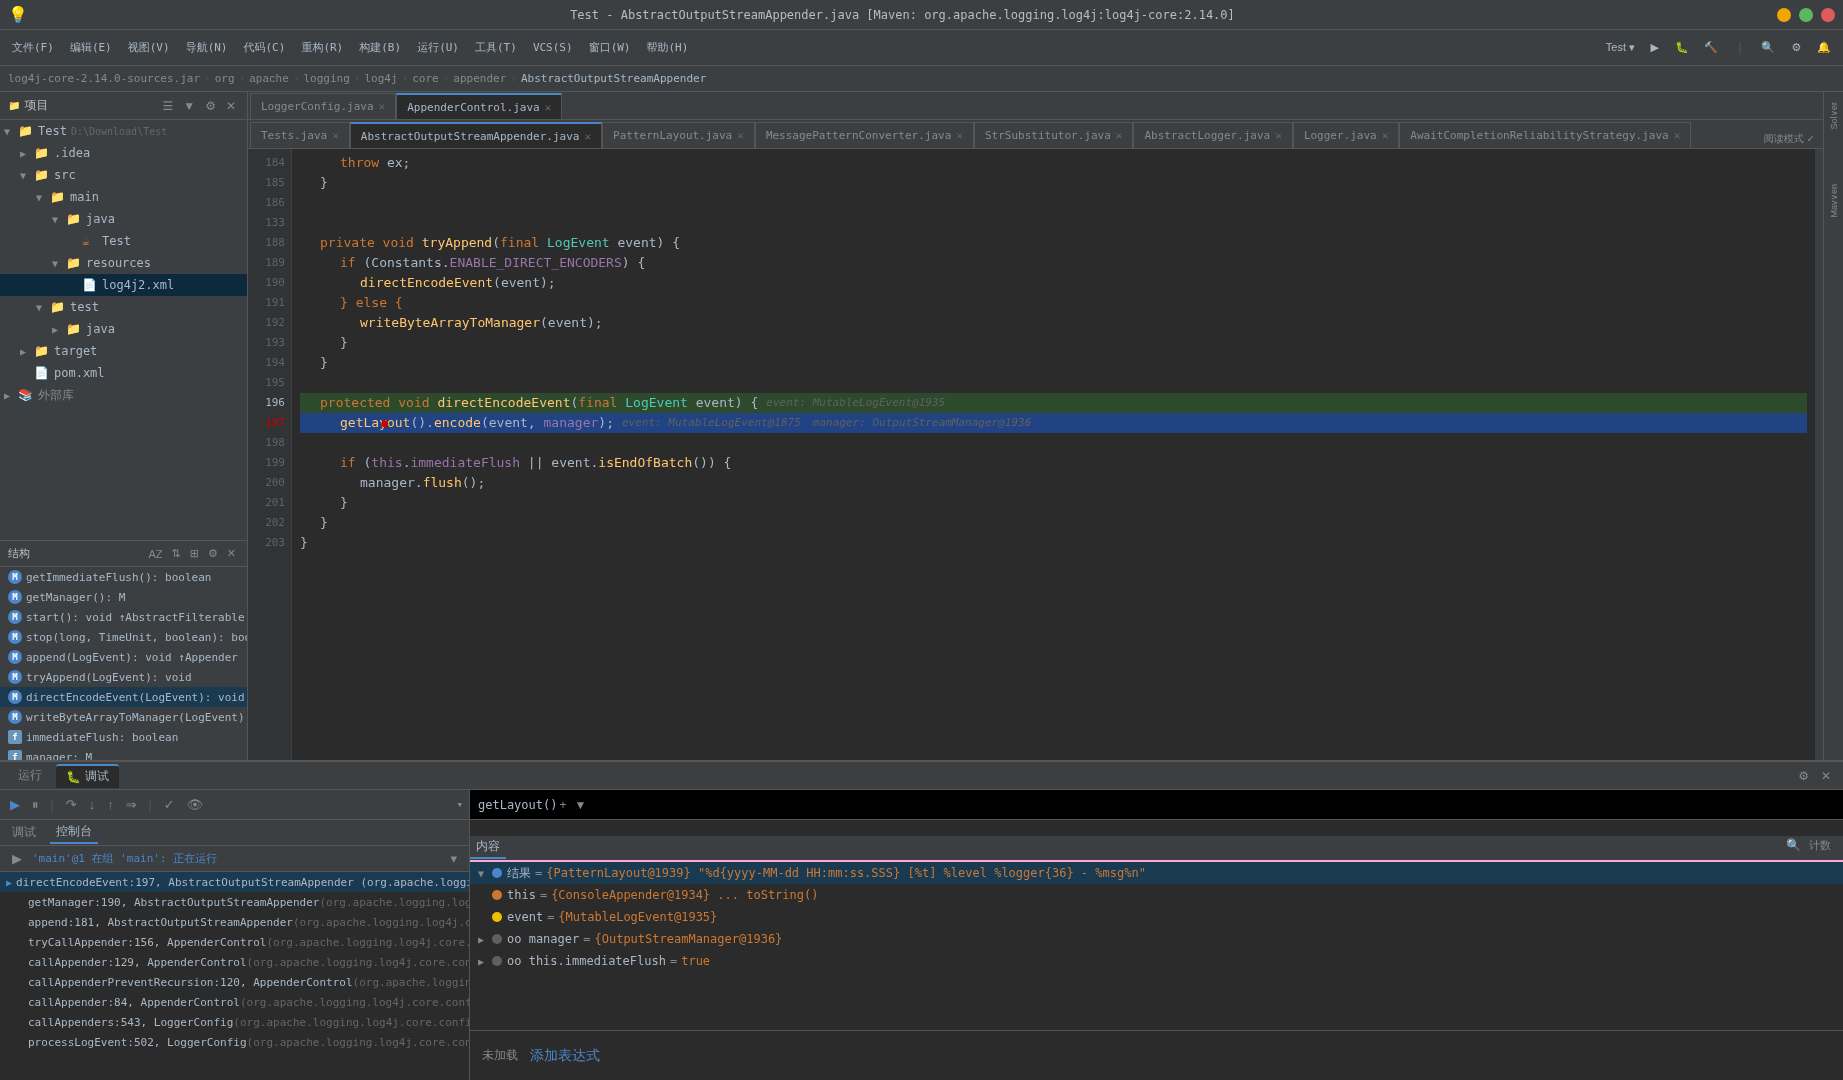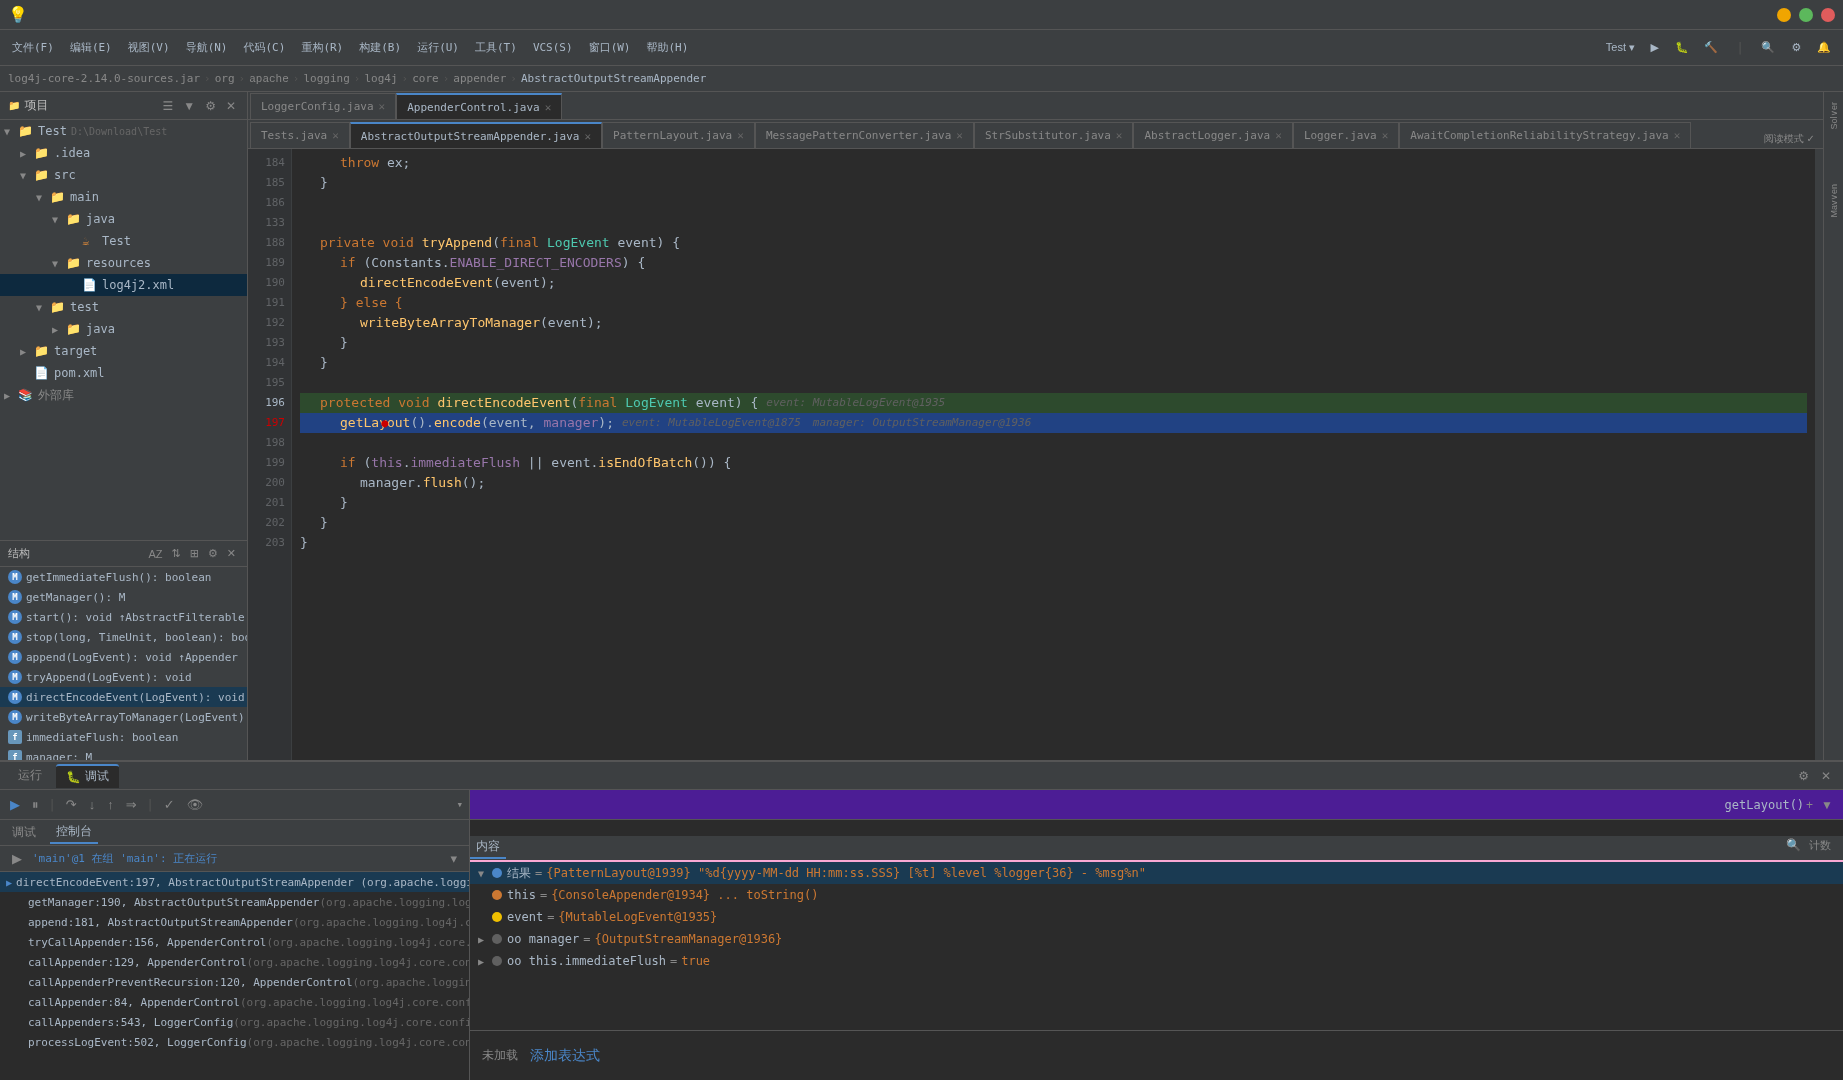--- a/index.html
+++ b/index.html
@@ -493,26 +493,26 @@
 
     
     .variables-panel {
       flex: 1;
       display: flex;
       flex-direction: column;
       overflow: hidden;
     }
     .variables-toolbar {
       height: 30px;
-      background: #4c1d95;
+      background: #000000;
       display: flex;
       align-items: center;
       padding: 0 8px;
       border-bottom: 1px solid #555;
-      justify-content: flex-end;
+      justify-content: flex-start;
       flex-shrink: 0;
     }
     .var-icon-btn {
       background: none;
       border: none;
       color: #888;
       cursor: pointer;
       font-size: 12px;
       padding: 2px;
     }
@@ -611,20 +611,21 @@
       width: 100%;
     }
   </style>
 </head>
 <body>
 
 <div class="title-bar">
   <div class="title-bar-left">
     <span style="font-size:16px;">💡</span>
   </div>
+  <div class="title-bar-title">Test - AbstractOutputStreamAppender.java [Maven: org.apache.logging.log4j:log4j-core:2.14.0]</div>
   <div class="title-bar-controls">
     <div class="title-bar-btn tb-min"></div>
     <div class="title-bar-btn tb-max"></div>
     <div class="title-bar-btn tb-close"></div>
   </div>
 </div>
 
 <div class="toolbar">
   <span class="toolbar-btn">文件(F)</span>
   <span class="toolbar-btn">编辑(E)</span>

